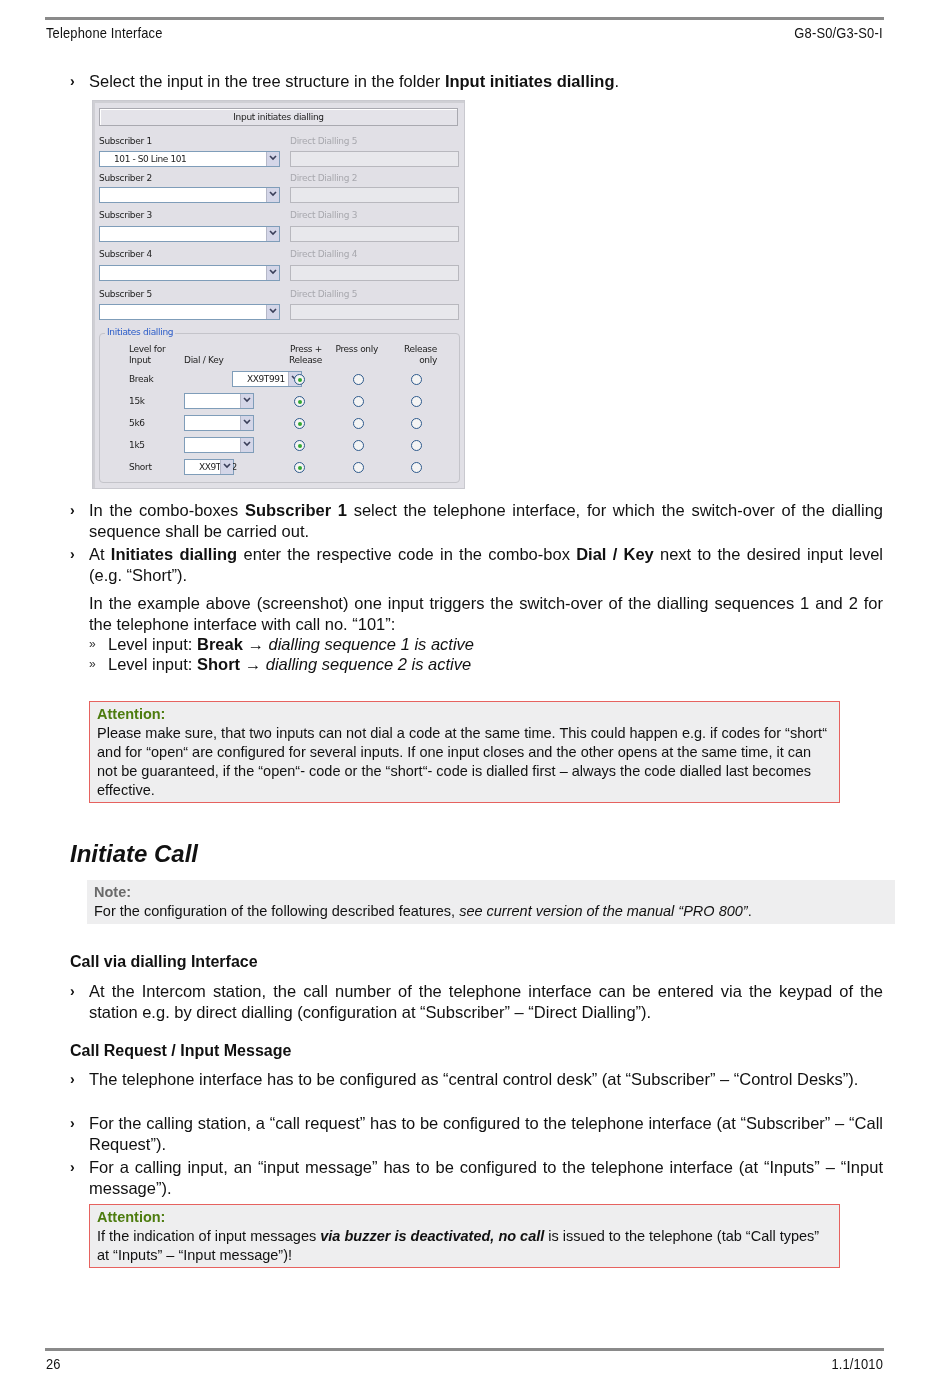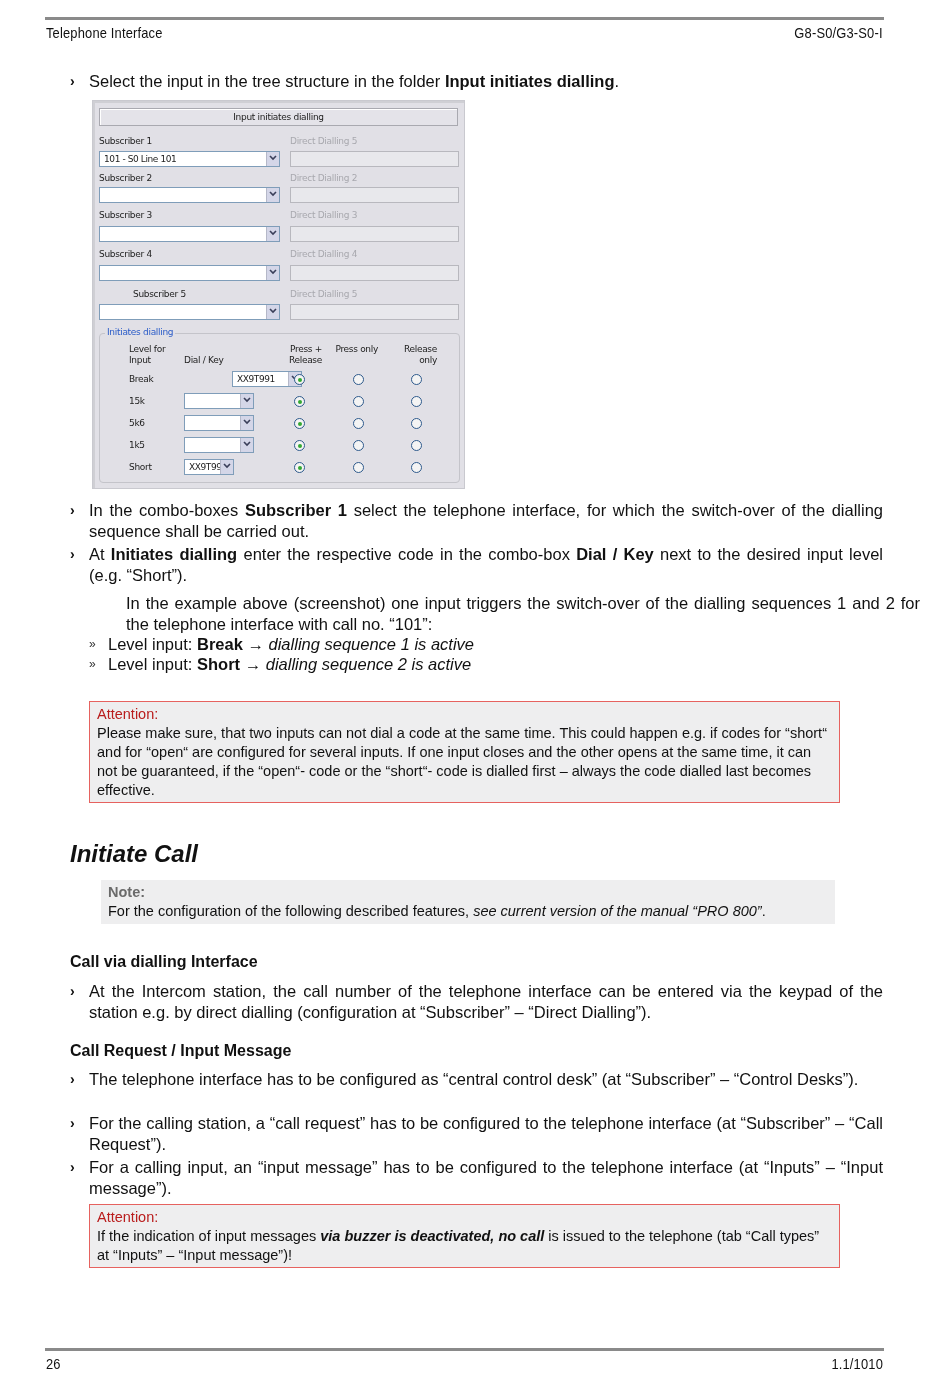--- a/index.html
+++ b/index.html
@@ -22,42 +22,42 @@
          font-family: "DejaVu Sans", sans-serif; font-size: 9.5px; color: #222;
          box-shadow: 2px 2px 0 #cfcfd4 inset; }
   .dlg-title { position: absolute; left: 6px; top: 7px; width: 359px; height: 18px;
                border: 1px solid #a9a9b0; background: #e4e3e9; box-sizing: border-box;
                text-align: center; line-height: 16px; font-size: 9px; letter-spacing: -0.3px;
                box-shadow: 1px 1px 0 #fff inset; }
   .lbl { position: absolute; font-size: 9px; letter-spacing: -0.3px; }
   .lbl.dis { color: #a8a8ae; }
   .combo { position: absolute; height: 16px; background: #fff; border: 1px solid #7f9db9;
            box-sizing: border-box; }
-  .combo .val { position: absolute; left: 4px; top: 1px; font-size: 9px; letter-spacing: -0.4px; line-height: 13px; }
+  .combo .val { position: absolute; left: 14px; top: 1px; font-size: 9px; letter-spacing: -0.4px; line-height: 13px; }
   .combo .btn { position: absolute; right: 0; top: 0; width: 13px; height: 14px;
                 background: #d4d6e8; border-left: 1px solid #b5b8c8; box-sizing: border-box; }
   .combo .btn svg { position: absolute; left: 2px; top: 3px; }
   .txt-dis { position: absolute; height: 16px; background: #e8e8ec; border: 1px solid #b8b8be;
              box-sizing: border-box; }
   .grp { position: absolute; left: 6px; top: 232px; width: 361px; height: 150px;
          border: 1px solid #c4c4ca; border-radius: 4px; box-sizing: border-box; }
   .grp-legend { position: absolute; left: 5px; top: -7px; background: #e1e0e6; padding: 0 2px;
                 color: #2a5bc8; font-size: 9px; letter-spacing: -0.3px; }
   .radio { position: absolute; width: 11px; height: 11px; border-radius: 50%;
            border: 1px solid #2e5a8c; background: #f4f4f4; box-sizing: border-box; }
   .radio.on::after { content: ""; position: absolute; left: 2.5px; top: 2.5px; width: 4px; height: 4px;
                      border-radius: 50%; background: #33a833; }
   .colhdr { position: absolute; font-size: 9px; text-align: right; line-height: 10.5px; letter-spacing: -0.3px; }
 
   
   .attn { position: absolute; left: 89px; width: 751px; background: #eeeeef;
           border: 1px solid #e6625f; box-sizing: border-box; padding: 3px 7px;
           font-size: 14.5px; line-height: 19px; }
-  .attn .t { color: #b91c1c; font-weight: normal; display: block; }
-  .note { position: absolute; left: 101px; width: 734px; background: #eeeeef; box-sizing: border-box;
+  .attn .t { color: #4d7c0f; font-weight: bold; display: block; }
+  .note { position: absolute; left: 87px; width: 808px; background: #eeeeef; box-sizing: border-box;
           padding: 3px 7px; font-size: 14.5px; line-height: 19px; }
   .note .t { color: #6a6a6a; font-weight: bold; display: block; }
   .h1 { position: absolute; left: 70px; font-size: 24px; font-weight: bold; font-style: italic; }
   .h2 { position: absolute; left: 70px; font-size: 16px; font-weight: bold; }
 </style>
 </head>
 <body>
 
 <div class="rule" style="top:17px;"></div>
 <div class="hdr" style="left:46px; top:24px;">Telephone Interface</div>
@@ -112,21 +112,21 @@
   <div class="combo" style="left:6px; top:164px; width:181px;">
     <span class="val"></span>
     <span class="btn">
         <svg width="8" height="6" viewBox="0 0 8 6">
           <path d="M1 1 L4 4 L7 1" stroke="#3a3f5a" stroke-width="1.6" fill="none"></path>
         </svg>
       </span>
   </div>
   <div class="txt-dis" style="left:197px; top:164px; width:169px;"></div>
 
-  <div class="lbl" style="left:6px; top:188px;margin-left:34px;">Subscriber 5</div>
+  <div class="lbl" style="left:6px; top:188px;">Subscriber 5</div>
   <div class="lbl dis" style="left:197px; top:188px;">Direct Dialling 5</div>
   <div class="combo" style="left:6px; top:203px; width:181px;">
     <span class="val"></span>
     <span class="btn">
         <svg width="8" height="6" viewBox="0 0 8 6">
           <path d="M1 1 L4 4 L7 1" stroke="#3a3f5a" stroke-width="1.6" fill="none"></path>
         </svg>
       </span>
   </div>
   <div class="txt-dis" style="left:197px; top:203px; width:169px;"></div>
@@ -219,21 +219,21 @@
 <span class="bullet" style="top:502px;">›</span>
 <div class="text" style="top:500px;">
   <span>In the combo-boxes </span><b>Subscriber 1</b><span> select the telephone interface, for which the switch-over of the dialling sequence shall be carried out.</span>
 </div>
 
 <span class="bullet" style="top:546px;">›</span>
 <div class="text" style="top:544px;">
   <span>At </span><b>Initiates dialling</b><span> enter the respective code in the combo-box </span><b>Dial / Key</b><span> next to the desired input level (e.g. “Short”).</span>
 </div>
 
-<div class="text" style="top:593px;margin-left:37px;">In the example above (screenshot) one input triggers the switch-over of the dialling sequences 1 and 2 for the telephone interface with call no. “101”:</div>
+<div class="text" style="top:593px;">In the example above (screenshot) one input triggers the switch-over of the dialling sequences 1 and 2 for the telephone interface with call no. “101”:</div>
 <span class="sub-bullet" style="top:637px;">»</span>
 <div class="text" style="left:108px; width:700px; top:634px;">
   <span>Level input: </span><b>Break</b><span> → </span><i>dialling sequence 1 is active</i>
 </div>
 <span class="sub-bullet" style="top:657px;">»</span>
 <div class="text" style="left:108px; width:700px; top:654px;">
   <span>Level input: </span><b>Short</b><span> → </span><i>dialling sequence 2 is active</i>
 </div>
 
 <div class="attn" style="top:701px; height:102px;">

